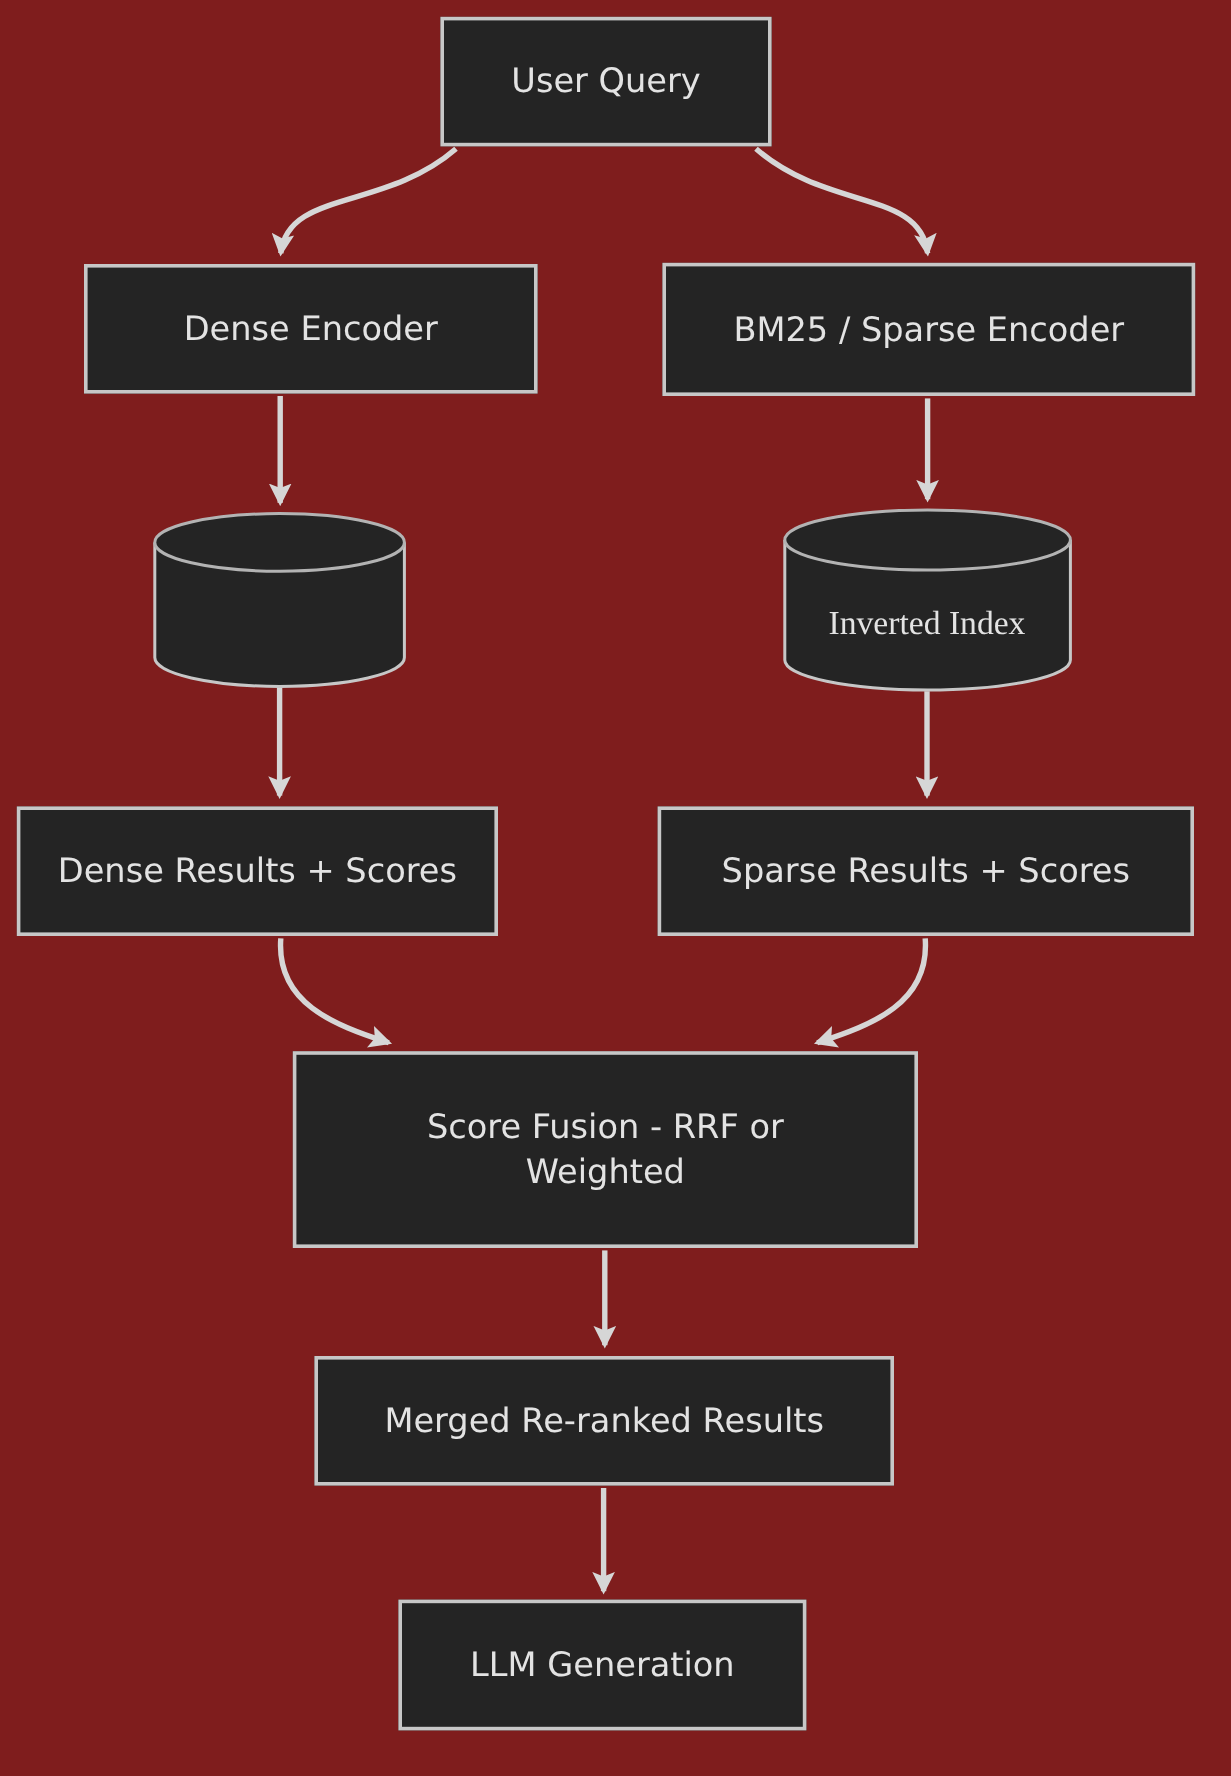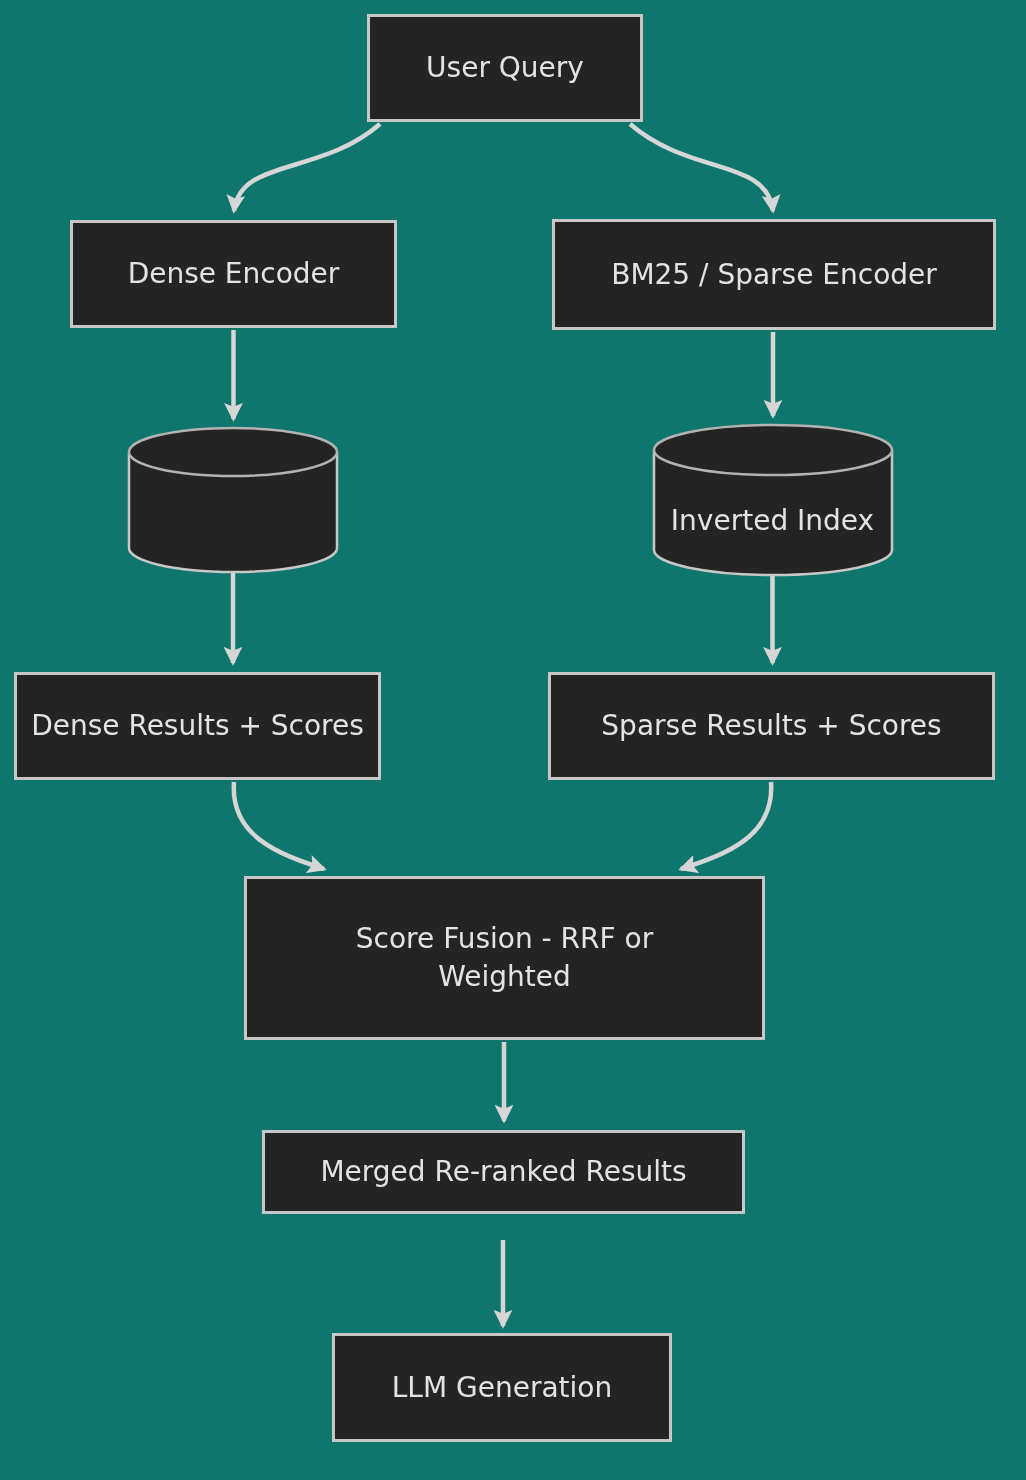--- a/index.html
+++ b/index.html
@@ -4,21 +4,21 @@
 <style>
   html, body {
     margin: 0;
     padding: 0;
     background: #000000;
   }
   #stage {
     position: relative;
     width: 1026px;
     height: 1480px;
-    background: #0f766e;
+    background: #7f1d1d;
     font-family: "DejaVu Sans", "Liberation Sans", sans-serif;
     overflow: hidden;
   }
   #edge-layer {
     position: absolute;
     left: 0;
     top: 0;
     width: 1026px;
     height: 1480px;
     display: block;
@@ -45,30 +45,30 @@
     box-sizing: border-box;
     color: #e3e3e3;
     font-size: 28px;
     display: flex;
     align-items: center;
     justify-content: center;
     text-align: center;
   }
   
   #n-user-query     { left: 367px; top: 14px;   width: 276px; height: 108px; }
-  #n-dense-encoder  { left: 70px;  top: 220px;  width: 327px; height: 108px; text-align: center; }
+  #n-dense-encoder  { left: 70px;  top: 220px;  width: 378px; height: 108px; text-align: center; }
   #n-sparse-encoder { left: 552px; top: 219px;  width: 444px; height: 111px; justify-content: center; }
-  #n-dense-results  { left: 14px;  top: 672px;  width: 367px; height: 108px; }
+  #n-dense-results  { left: 14px;  top: 672px;  width: 401px; height: 108px; }
   #n-sparse-results { left: 548px; top: 672px;  width: 447px; height: 108px; }
   #n-score-fusion   { left: 244px; top: 876px;  width: 521px; height: 164px; }
   #n-score-fusion .lbl { max-width: 380px; }
-  #n-merged-results { left: 262px; top: 1130px; width: 483px; height: 84px; }
+  #n-merged-results { left: 262px; top: 1130px; width: 483px; height: 108px; }
   #n-llm-generation { left: 332px; top: 1333px; width: 340px; height: 109px; }
   #l-vector-index   { left: 128px; top: 498px;  width: 210px; height: 40px; }
-  #l-inverted-index { left: 653px; top: 500px;  width: 239px; height: 40px; }
+  #l-inverted-index { left: 653px; top: 500px;  width: 239px; height: 40px; font-family: Liberation Serif, serif; }
 </style>
 </head>
 <body>
 
 <div id="stage">
 
   <svg id="edge-layer" viewBox="0 0 1026 1480" xmlns="http://www.w3.org/2000/svg">
     <defs>
       <marker id="arrow" viewBox="0 0 10 10" refX="8.5" refY="5" markerWidth="4.2" markerHeight="4.2" orient="auto" markerUnits="strokeWidth">
         <path d="M 0 0 L 10 5 L 0 10 L 2 5 Z" fill="#d6d6d6"></path>

